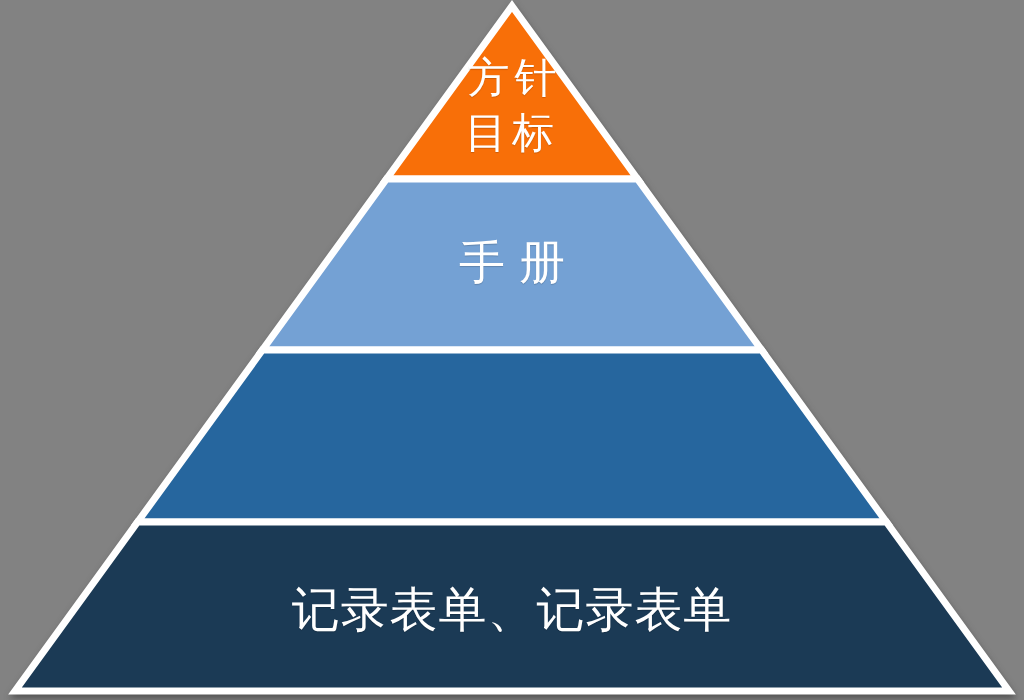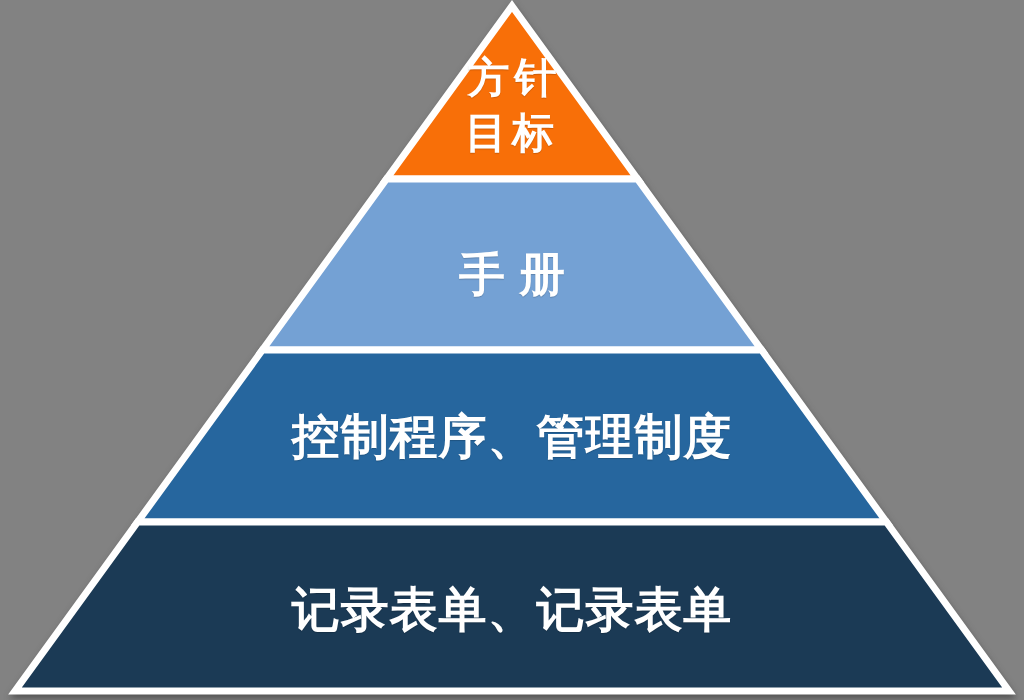--- a/index.html
+++ b/index.html
@@ -27,34 +27,34 @@
     stroke: #FFFFFF;
     stroke-width: 7;
     stroke-linejoin: miter;
   }
   .lvl-label {
     position: absolute;
     left: 0;
     width: 1024px;
     text-align: center;
     color: #FFFFFF;
-    font-weight: 700;
+    font-weight: 400;
     pointer-events: none;
     text-shadow: 0 1px 1px rgba(0,0,0,0.18);
   }
   .lvl-label-1 {
     top: 50px;
     font-size: 42px;
     line-height: 55px;
     letter-spacing: 0.12em;
     text-indent: 0.12em;
     white-space: pre-line;
   }
   .lvl-label-2 {
-    top: 246px;
+    top: 234px;
     font-size: 46px;
     line-height: 56px;
     letter-spacing: 0.30em;
     text-indent: 0.30em;
   }
   .lvl-label-3 {
     top: 407px;
     font-size: 48px;
     line-height: 58px;
     letter-spacing: 0.02em;
@@ -76,17 +76,16 @@
     <polygon points="386.5,179 637.5,179 761.6,350 262.4,350" fill="#74A1D4"></polygon>
     <polygon points="262.4,350 761.6,350 886.4,522 137.6,522" fill="#26669E"></polygon>
     <polygon points="137.6,522 886.4,522 1009,691 15,691" fill="#1B3A55"></polygon>
   </svg>
 
   <div class="lvl-label lvl-label-1">方针
 目标</div>
 
   <div class="lvl-label lvl-label-2">手册</div>
 
-  <div class="lvl-label lvl-label-3">控制程序、管理制度</div>
 
   <div class="lvl-label lvl-label-4">记录表单、记录表单</div>
 
 </div>
 
 </body></html>

